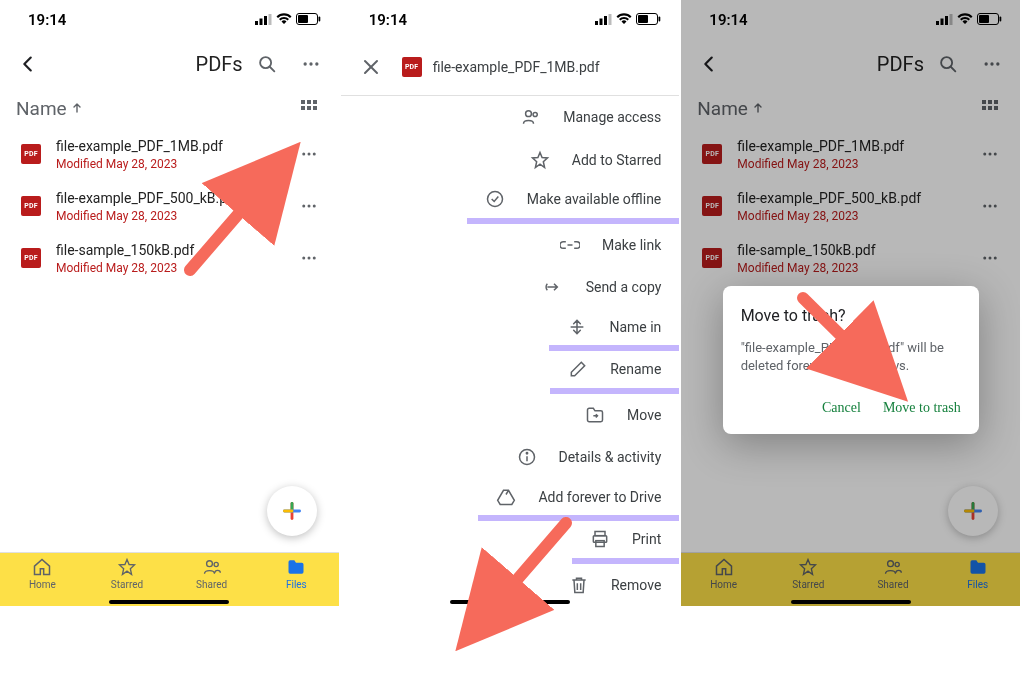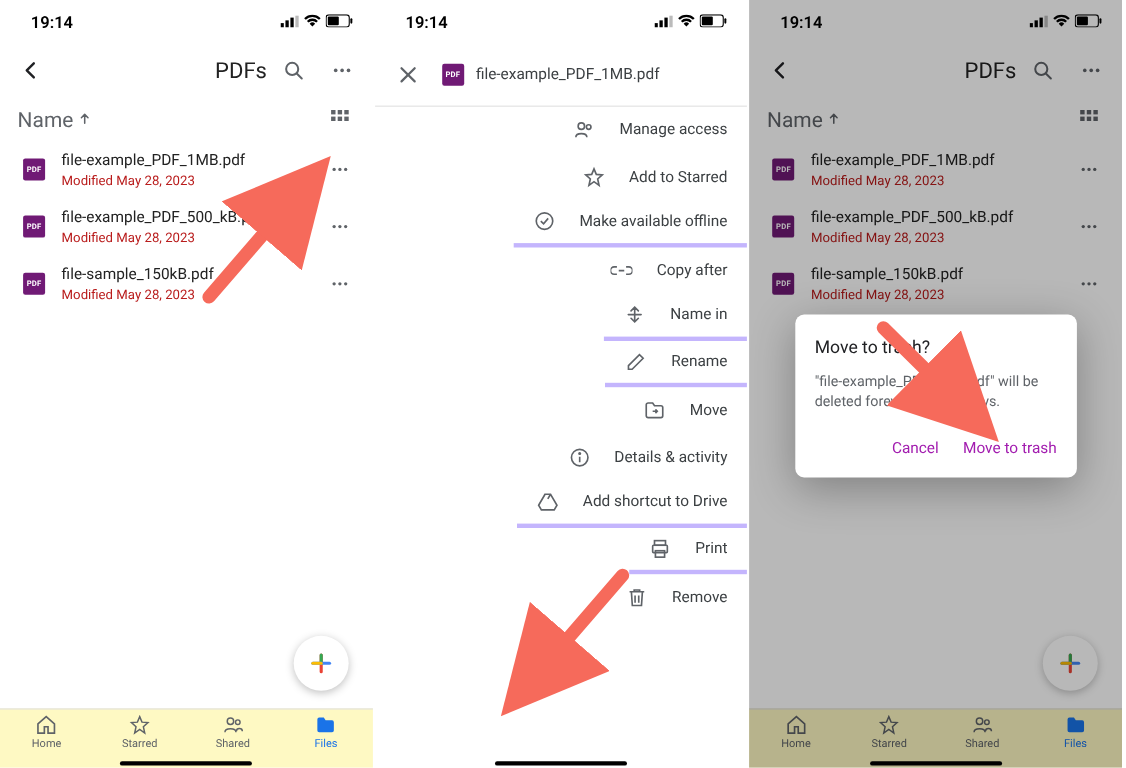--- a/index.html
+++ b/index.html
@@ -1,17 +1,17 @@
 <!DOCTYPE html>
 <html><head>
 <meta charset="utf-8">
 <style>
   * { box-sizing: border-box; margin: 0; padding: 0; font-family: -apple-system, BlinkMacSystemFont, "Segoe UI", Roboto, sans-serif; }
   body { display: flex; width: 1024px; height: 698px; overflow: hidden; background: #fff; }
-  .screen { position: relative; width: 338.66px; height: 698px; background: #fff; display: flex; flex-direction: column; }
+  .screen { position: relative; width: 338.66px; height: 606px; background: #fff; display: flex; flex-direction: column; }
   .screen.dimmed { background: #fff; }
   .dim-overlay { position:absolute; inset:0; background: rgba(0,0,0,0.28); z-index:5; pointer-events:none; }
   .divider-v { width:2px; height:698px; background:#fff; }
 
   
   .statusbar { height: 40px; display:flex; align-items:center; justify-content:space-between; padding: 0 18px 0 28px; font-weight:600; font-size:15px; }
   .status-right { display:flex; align-items:center; gap:4px; }
 
   
   .header { height: 48px; display:flex; align-items:center; padding: 0 8px; gap: 4px; text-align: right; }
@@ -19,51 +19,51 @@
   .icon-btn { width:40px; height:40px; display:flex; align-items:center; justify-content:center; border:none; background:none; cursor:pointer; color:#444; }
 
   
   .sortrow { height:40px; display:flex; align-items:center; padding: 0 16px; justify-content:space-between; color:#5f6368; font-size:19px; }
   .sortrow .left { display:flex; align-items:center; gap:4px; }
 
   
   .filelist { flex:1; overflow:hidden; }
   .file { display:flex; align-items:center; padding: 8px 12px 8px 20px; gap:14px; }
   .pdf-icon { width:22px; height:22px; flex-shrink:0; display:flex;align-items:center;justify-content:center; }
-  .pdf-block { width:20px; height:20px; background:#701a75; border-radius:2px; color:#fff; font-size:7px; font-weight:700; display:flex;align-items:center;justify-content:center; letter-spacing:0.2px;}
+  .pdf-block { width:20px; height:20px; background:#b91c1c; border-radius:2px; color:#fff; font-size:7px; font-weight:700; display:flex;align-items:center;justify-content:center; letter-spacing:0.2px;}
   .file-body { flex:1; min-width:0; }
   .file-name { font-size:14px; color:#222; line-height:1.3; }
   .file-sub { font-size:12px; color:#b91c1c; margin-top:1px; }
   .file-more { width:36px; height:36px; display:flex;align-items:center;justify-content:center; color:#5f6368; cursor:pointer; }
 
   
   .fab { position:absolute; right:22px; bottom:70px; width:50px; height:50px; border-radius:50%; background:#fff; box-shadow:0 2px 8px rgba(0,0,0,0.25); display:flex;align-items:center;justify-content:center; cursor:pointer; z-index:3;}
 
   
-  .bottombar { border-top:1px solid #e0e0e0; height:54px; display:flex; align-items:flex-start; background:#fef9c3; padding-top:4px; }
+  .bottombar { border-top:1px solid #e0e0e0; height:54px; display:flex; align-items:flex-start; background:#fde047; padding-top:4px; }
   .bottombar .tab { flex:1; display:flex; flex-direction:column; align-items:center; gap:2px; color:#5f6368; cursor:pointer; font-size:10px; }
   .bottombar .tab.active { color:#1a73e8; }
   .home-indicator { position:absolute; bottom:2px; left:50%; transform:translateX(-50%); width:120px; height:4px; background:#000; border-radius:3px; }
 
   
   .sheet-header { height:56px; display:flex; align-items:center; padding: 0 10px; gap:10px; }
   .sheet-title { font-size:14px; color:#3c4043; }
   .sheet-divider { height:1px; background:#e0e0e0; margin:0; }
   .menu { display:flex; flex-direction:column;align-items:flex-end; }
   .menu-item { display:flex; align-items:center; height:42.5px; padding:0 18px; gap:22px; cursor:pointer; }
-  .menu-item.sep { border-bottom:4px solid #c4b5fd; }
+  .menu-item.sep { border-bottom:6px solid #c4b5fd; }
   .menu-icon { width:20px; display:flex;align-items:center;justify-content:center; color:#5f6368; }
   .menu-label { font-size:14px; color:#3c4043; }
 
   
   .dialog { position:absolute; left:50%; top:286px; transform:translateX(-50%); width:256px; background:#fff; border-radius:8px; box-shadow:0 10px 40px rgba(0,0,0,0.3); padding:20px 18px 10px 18px; z-index:10; }
   .dialog-title { font-size:16px; color:#202124; margin-bottom:14px; }
   .dialog-body { font-size:13px; color:#5f6368; line-height:1.35; margin-bottom:18px; }
   .dialog-actions { display:flex; justify-content:flex-end; gap:22px; }
-  .dialog-btn { border:none; background:none; font-size:14px; color:#a21caf; cursor:pointer; padding:8px 0; }
+  .dialog-btn { border:none; background:none; font-size:14px; color:#15803d; cursor:pointer; padding:8px 0;font-family:Liberation Serif, serif; }
 
   
   .arrow { position:absolute; z-index:20; pointer-events:none; }
 </style>
 </head>
 <body>
 
 <div class="screen">
   <div class="statusbar">
     <span>19:14</span>
@@ -290,21 +290,29 @@
           </svg>
         </span>
         <span class="menu-label">Make available offline</span>
       </div>
     <div class="menu-item">
         <span class="menu-icon">
           <svg width="20" height="20" viewBox="0 0 24 24" fill="none" stroke="#5f6368" stroke-width="1.8">
             <path d="M9 12 H15 M7 8 H4 A4 4 0 0 0 4 16 H7 M17 8 H20 A4 4 0 0 1 20 16 H17"></path>
           </svg>
         </span>
-        <span class="menu-label">Copy after</span>
+        <span class="menu-label">Make link</span>
+      </div>
+    <div class="menu-item">
+        <span class="menu-icon">
+          <svg width="20" height="20" viewBox="0 0 24 24" fill="none" stroke="#5f6368" stroke-width="1.8">
+            <path d="M4 12 H16 M12 8 L16 12 L12 16 M4 8 C2 10 2 14 4 16"></path>
+          </svg>
+        </span>
+        <span class="menu-label">Send a copy</span>
       </div>
     <div class="menu-item sep">
         <span class="menu-icon">
           <svg width="20" height="20" viewBox="0 0 24 24" fill="none" stroke="#5f6368" stroke-width="1.8">
             <path d="M12 5 L12 19 M5 12 L19 12 M8 8 L12 4 L16 8 M8 16 L12 20 L16 16" stroke-linecap="round"></path>
           </svg>
         </span>
         <span class="menu-label">Name in</span>
       </div>
     <div class="menu-item sep">
@@ -332,21 +340,21 @@
           </svg>
         </span>
         <span class="menu-label">Details &amp; activity</span>
       </div>
     <div class="menu-item sep">
         <span class="menu-icon">
           <svg width="20" height="20" viewBox="0 0 24 24" fill="none" stroke="#5f6368" stroke-width="1.8">
             <path d="M9 4 L15 4 L22 16 L19 21 L5 21 L2 16 Z M9 4 L2 16 M15 4 L12 9"></path>
           </svg>
         </span>
-        <span class="menu-label">Add shortcut to Drive</span>
+        <span class="menu-label">Add forever to Drive</span>
       </div>
     <div class="menu-item sep">
         <span class="menu-icon">
           <svg width="20" height="20" viewBox="0 0 24 24" fill="none" stroke="#5f6368" stroke-width="1.8">
             <rect x="6" y="3" width="12" height="5"></rect>
             <rect x="4" y="8" width="16" height="8" rx="1"></rect>
             <rect x="7" y="14" width="10" height="7"></rect>
           </svg>
         </span>
         <span class="menu-label">Print</span>

